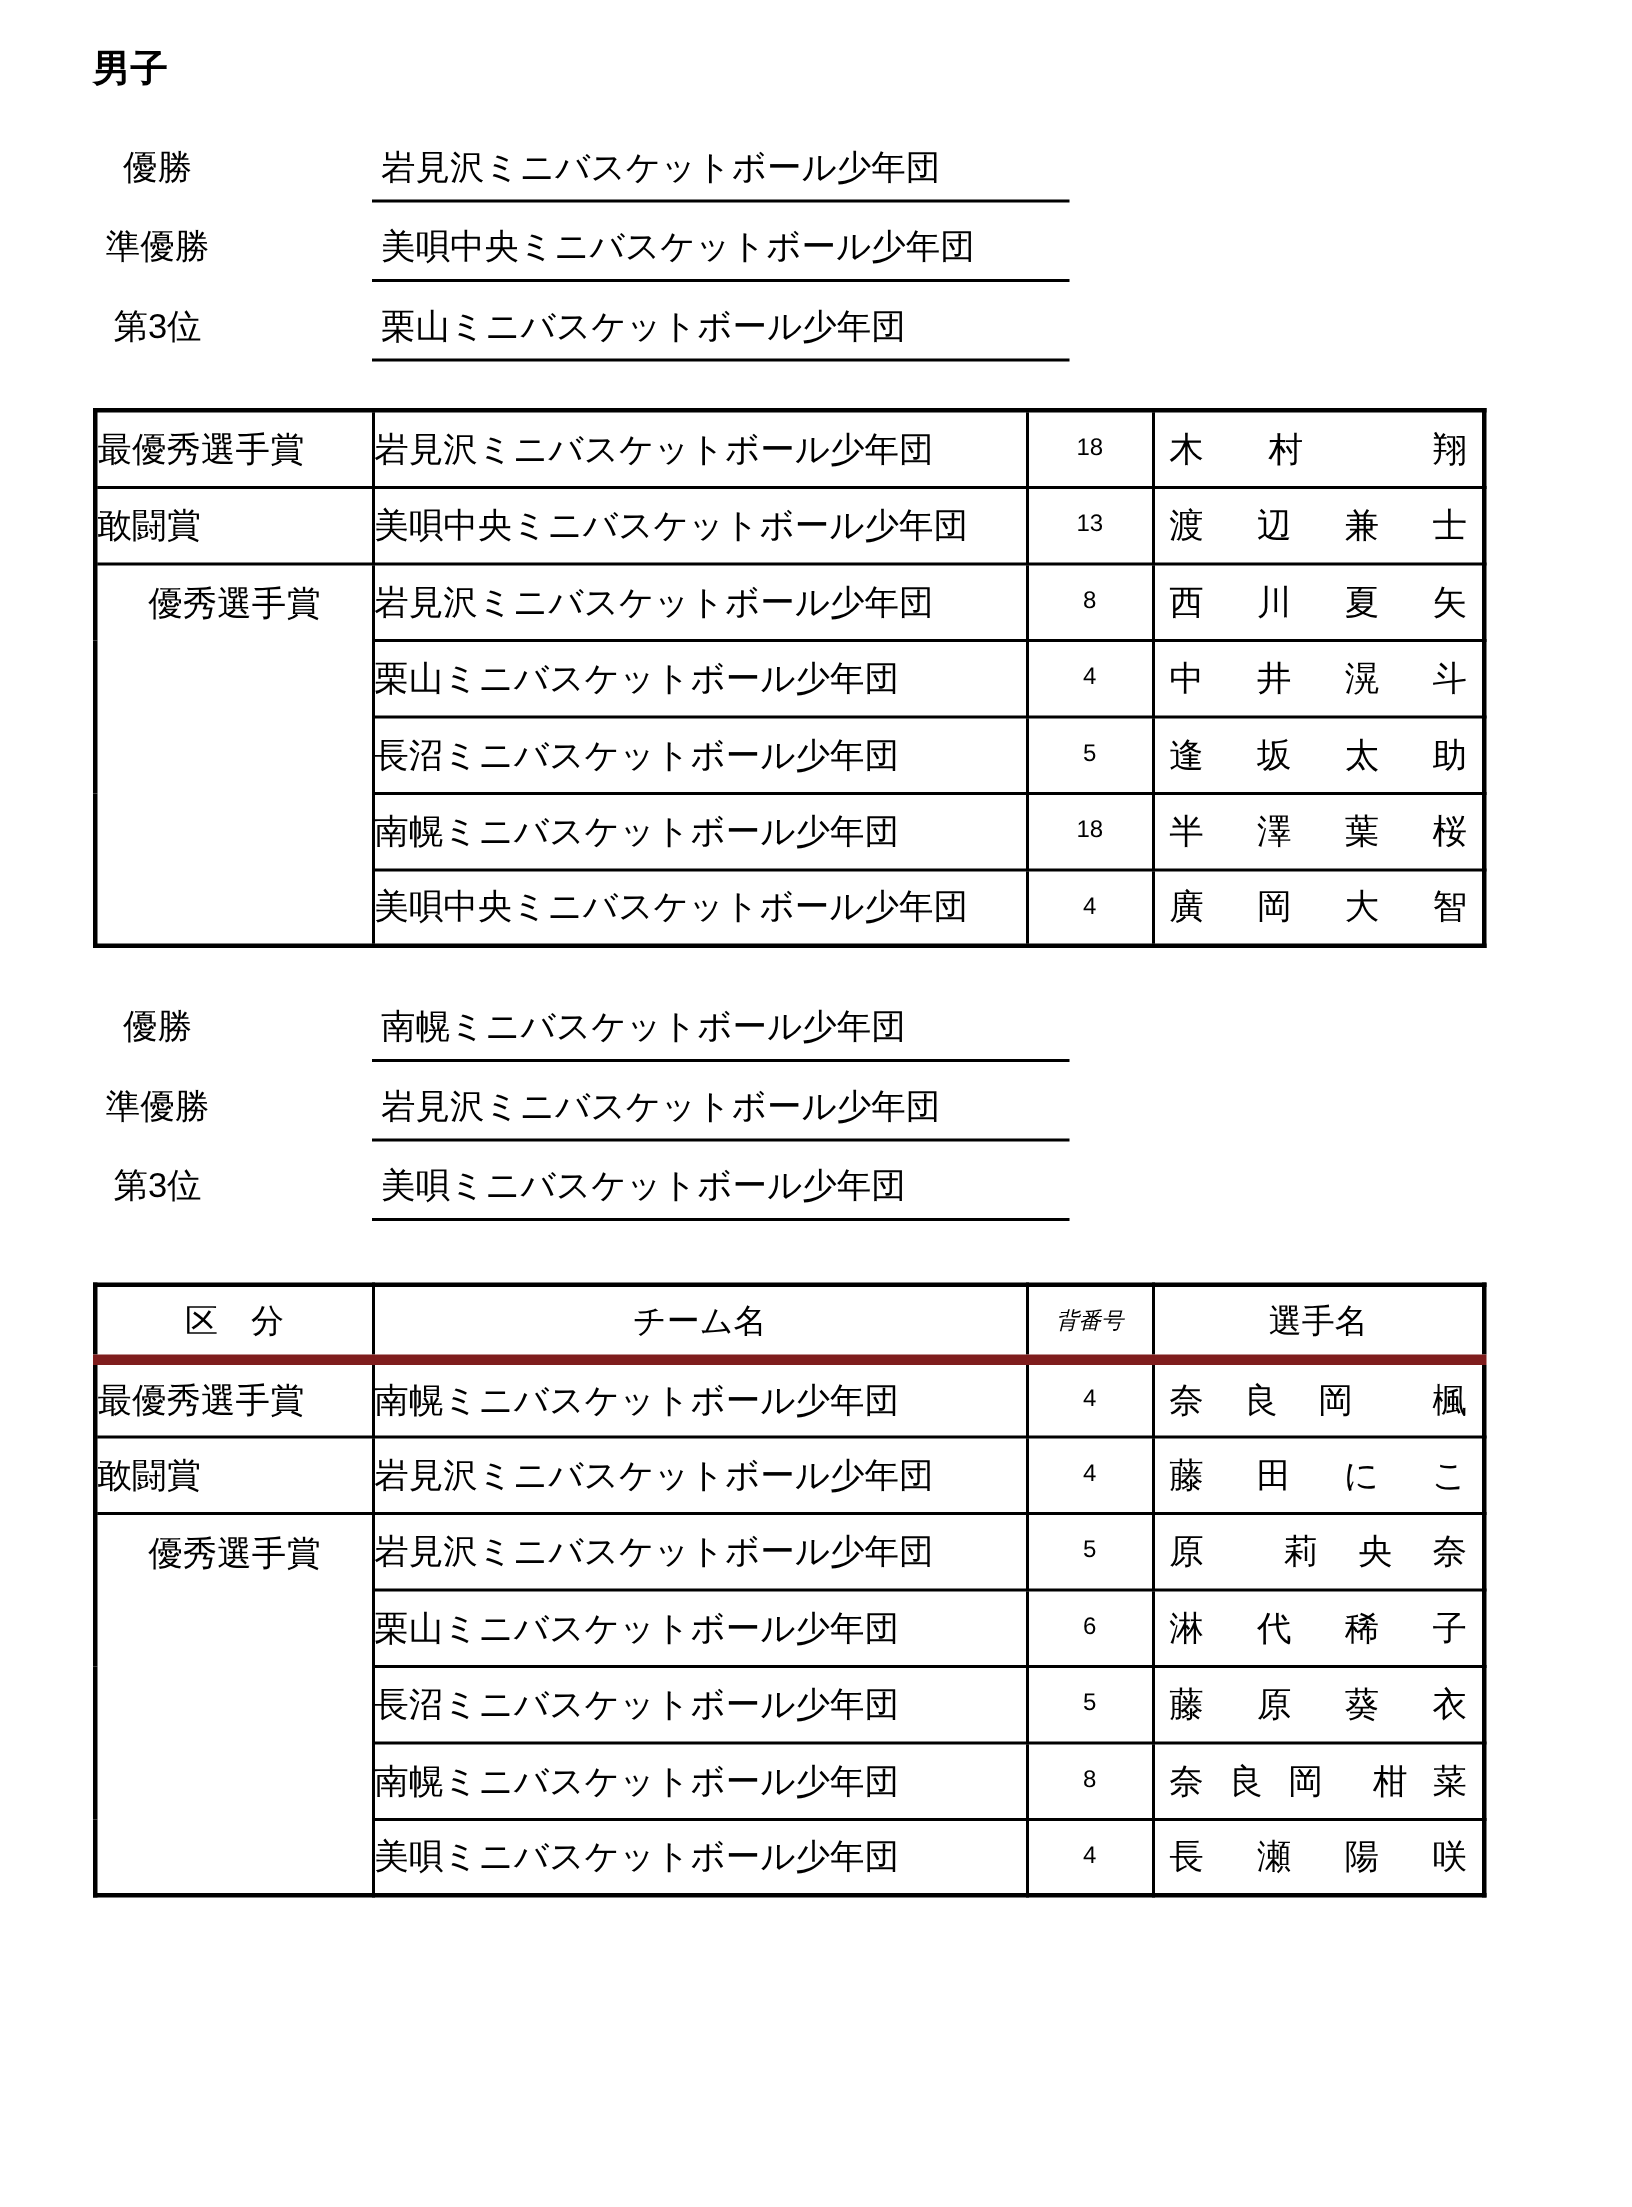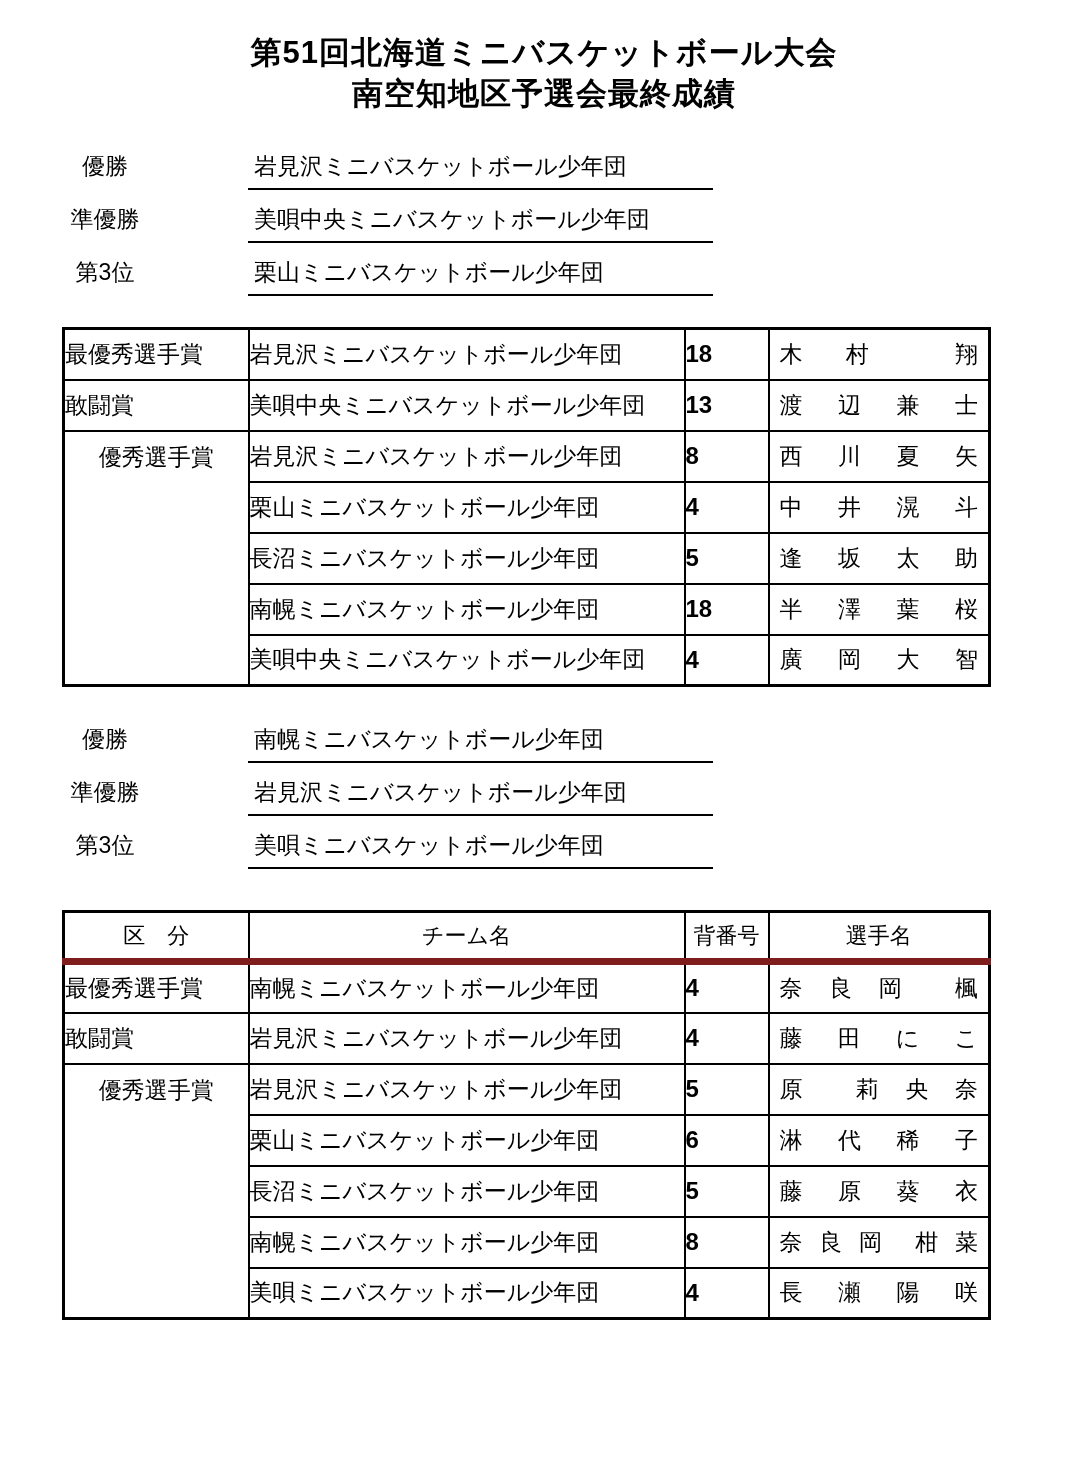--- a/index.html
+++ b/index.html
@@ -61,50 +61,47 @@
   }
   .awards-table td { height: 51px; }
   .awards-table th {
     height: 50px;
     font-size: 22px;
     font-weight: normal;
     text-align: center;
     white-space: pre;
     border-bottom: 7px solid #7f1d1d;
   }
-  .awards-table th.th-number { font-size: 22px; }
+  .awards-table th.th-number { font-size: 15px; font-style: italic; }
   .cell-award { font-size: 23px; vertical-align: middle; }
   .cell-award.merged { vertical-align: top; }
   .merged-label {
     height: 51px;
     display: flex;
     align-items: center;
     justify-content: center;
   }
   .cell-team { text-align: left; padding-left: 6px; font-size: 23px; }
-  .cell-number { font-size: 24px; font-weight: bold; }
+  .cell-number { text-align: center; font-size: 16px; }
   .cell-name { font-size: 23px; }
   .name-flex {
     display: flex;
     justify-content: space-between;
     align-items: center;
     margin: 0 10px;
   }
   .name-gap { width: 0; }
 </style>
 </head>
 <body>
 
 <div class="page">
 
-  <div class="title">
-    <div>第51回北海道ミニバスケットボール大会</div>
-    <div>南空知地区予選会最終成績</div>
-  </div>
-
+
+  <div class="section-heading">男子</div>
 
   <div class="podium" id="boys-podium">
       <div class="podium-row">
         <div class="podium-rank">優勝</div>
         <div class="podium-team">岩見沢ミニバスケットボール少年団</div>
       </div>
       <div class="podium-row">
         <div class="podium-rank">準優勝</div>
         <div class="podium-team">美唄中央ミニバスケットボール少年団</div>
       </div>

